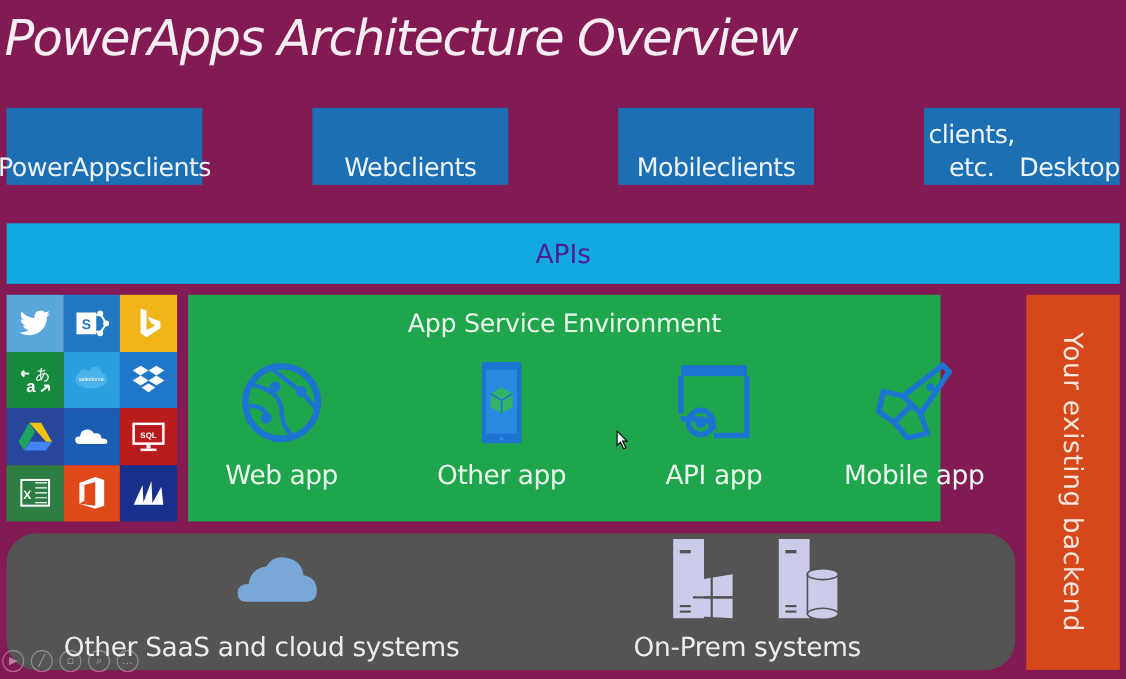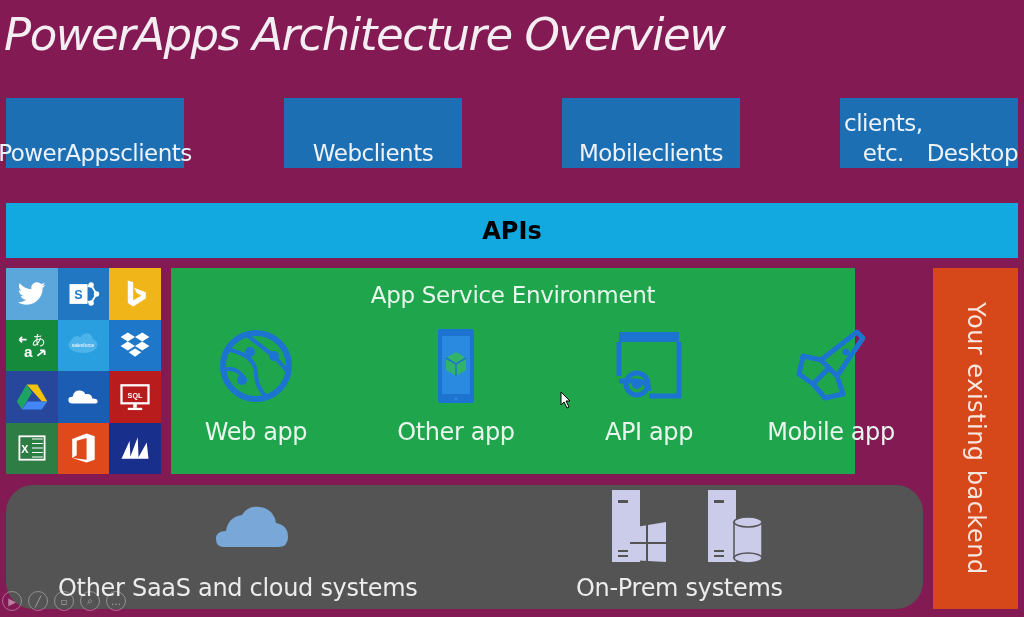--- a/index.html
+++ b/index.html
@@ -1,19 +1,19 @@
 <!DOCTYPE html>
 <html><head>
 <meta charset="utf-8">
 <style>
   html,body{margin:0;padding:0;}
   body{width:1024px;height:617px;background:#841a54;position:relative;overflow:hidden;font-family:"DejaVu Sans","Liberation Sans",sans-serif;color:#fff;}
   .title{position:absolute;left:4px;top:8px;font-size:45px;font-weight:normal;letter-spacing:-1.5px;color:#f4eef2;white-space:nowrap;font-style:italic;}
   .client{position:absolute;top:98px;width:178px;height:70px;background:#1d6fb4;display:flex;align-items:flex-end;justify-content:center;text-align:center;font-size:23px;line-height:30px;letter-spacing:-0.5px;color:#eef3fa;flex-direction:row;}
-  .apis{position:absolute;left:6px;top:203px;width:1012px;height:55px;background:#12a8e0;display:flex;align-items:center;justify-content:center;font-size:24px;color:#000000;font-weight:bold;}
+  .apis{position:absolute;left:6px;top:203px;width:1012px;height:55px;background:#12a8e0;display:flex;align-items:center;justify-content:center;font-size:24px;color:#4c1d95;}
   .tiles{position:absolute;left:6px;top:268px;width:155px;height:206px;display:grid;grid-template-columns:repeat(3,1fr);grid-template-rows:repeat(4,1fr);}
   .tile{display:flex;align-items:center;justify-content:center;}
   .tile svg{width:36px;height:36px;}
   .ase{position:absolute;left:171px;top:268px;width:684px;height:206px;background:#1fa64c;}
   .ase-title{position:absolute;left:0;right:0;top:14px;text-align:center;font-size:23px;color:#e9f6ee;letter-spacing:-0.3px;}
   .app{position:absolute;top:58px;width:170px;text-align:center;}
   .app svg{width:80px;height:80px;display:block;margin:0 auto;}
   .app-label{display:block;margin-top:12px;font-size:24px;color:#e9f6ee;letter-spacing:-0.4px;white-space:nowrap;}
   .backend{position:absolute;left:933px;top:268px;width:85px;height:341px;background:#d6481a;display:flex;align-items:center;justify-content:center;}
   .backend span{writing-mode:vertical-rl;font-size:24px;color:#f8e5dd;letter-spacing:0.5px;white-space:nowrap;}

